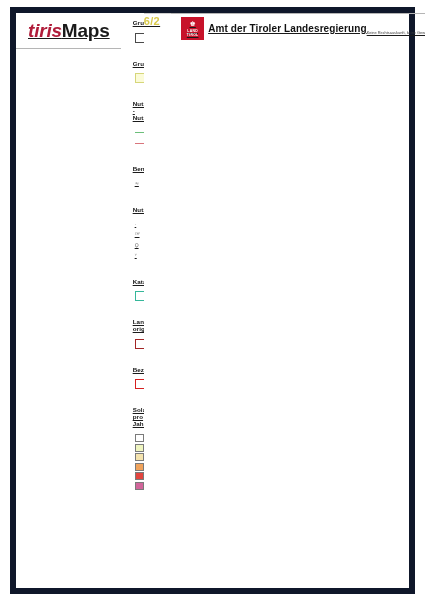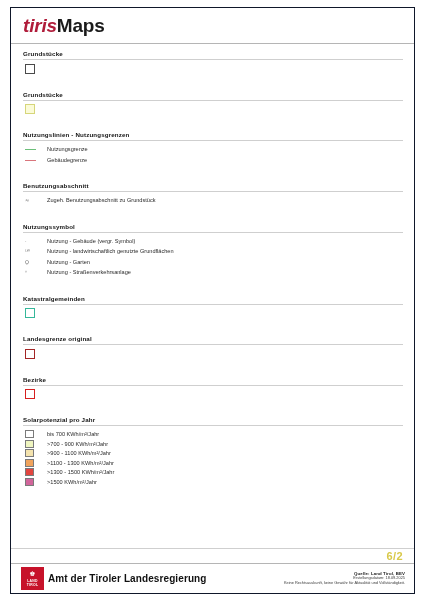--- a/index.html
+++ b/index.html
@@ -16,27 +16,28 @@
   }
   .page {
     position: relative;
     width: 425px;
     height: 600px;
     box-sizing: border-box;
     padding: 7px 10px 6px 10px;
     background: #ffffff;
   }
   .sheet {
-    border: 1px solid #0f172a;
+    border: 6px solid #0f172a;
     width: 100%;
     height: 100%;
     box-sizing: border-box;
     display: flex;
-    flex-direction: column;
+    flex-direction: row;
     background: #fff;
+    text-decoration: underline;
   }
   
   .header {
     flex: 0 0 auto;
     height: 36px;
     border-bottom: 1px solid #b5b5b5;
     display: flex;
     align-items: center;
     justify-content: space-between;
     padding: 0 11px 0 12px;

